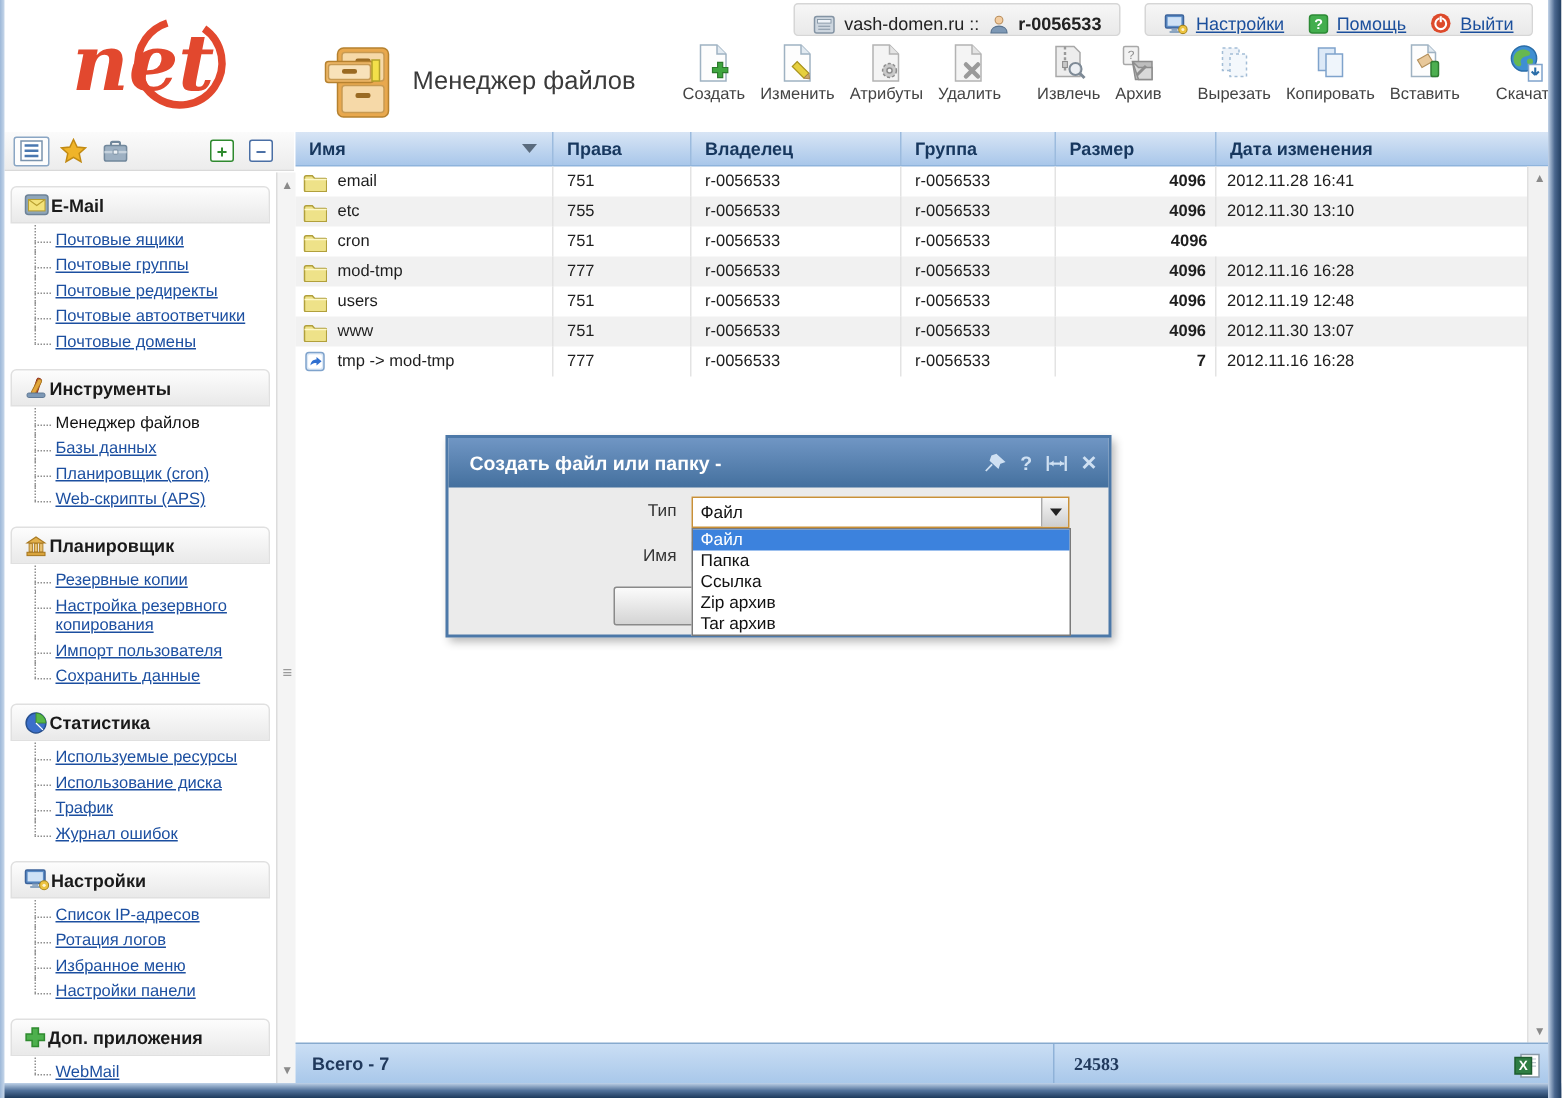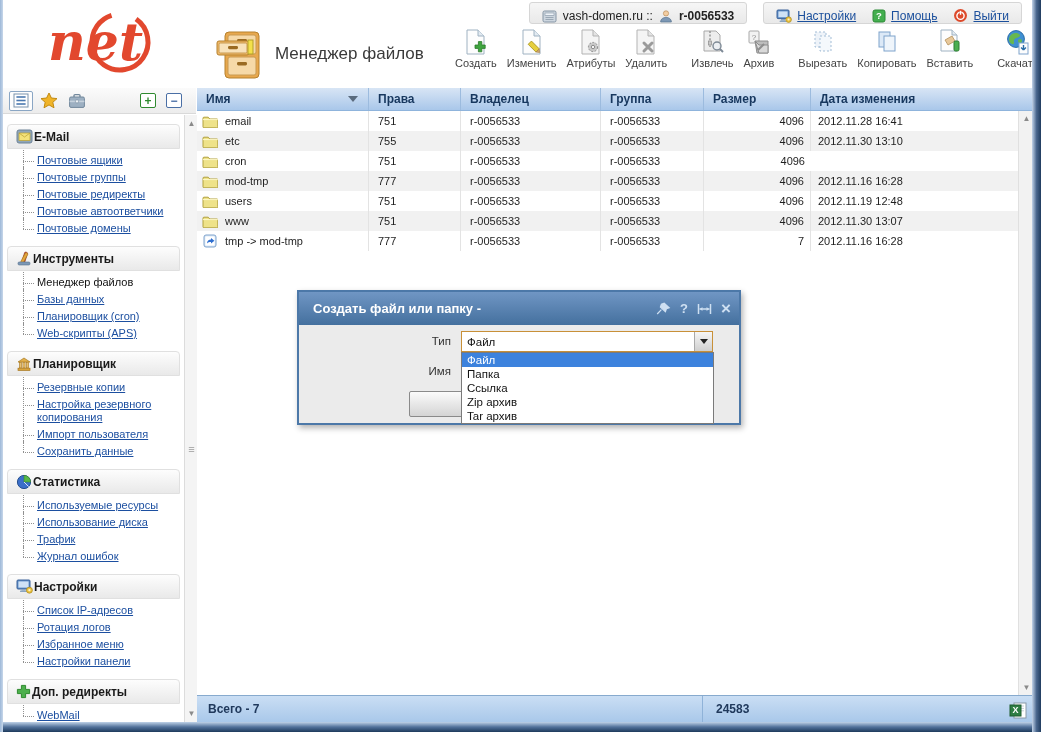--- a/index.html
+++ b/index.html
@@ -64,32 +64,32 @@
   .thead .hc:last-child { border-right:none; }
   .c-name{width:172px;} .c-perm{width:92px;} .c-owner{width:140px;} .c-group{width:103px;} .c-size{width:107px;} .c-date{flex:1;}
   .sort { margin-left:auto; margin-right:10px; width:0; height:0; border-left:5px solid transparent; border-right:5px solid transparent; border-top:6px solid #5a6b7e; }
   .tbody { position:absolute; left:194px; top:23px; width:821px; }
   .trow { display:flex; height:20px; font-size:11px; color:#1e1e1e; align-items:center; cursor:pointer; }
   .trow:nth-child(even) { background:#f1f1f1; }
   .trow > div { height:20px; display:flex; align-items:center; border-right:1px solid #e3e3e3; }
   .trow > div:last-child { border-right:none; }
   .trow .c-name { padding-left:5px; gap:7px; }
   .trow .c-perm, .trow .c-owner, .trow .c-group { padding-left:9px; }
-  .trow .c-size { justify-content:flex-end; padding-right:6px; }
+  .trow .c-size { justify-content:flex-end; padding-right:6px;font-weight:bold; }
   .trow .c-date { padding-left:7px; }
 
   
   .content-scroll { position:absolute; left:1015px; top:23px; width:15px; height:584px; background:#f2f2f2; border-left:1px solid #e0e0e0; }
   .content-scroll .up { top:3px; } .content-scroll .down { bottom:3px; }
   .content-scroll .sarrow { width:15px; }
 
   
   .statusbar { position:absolute; left:194px; top:607px; width:836px; height:27px; background:linear-gradient(#cadef4,#a9c8ea); border-top:1px solid #87aace; display:flex; font-size:12px; font-weight:bold; color:#20395c; }
   .statusbar .cell1 { width:506px; border-right:1px solid #8fb2d8; display:flex; align-items:center; padding-left:11px; }
-  .statusbar .cell2 { flex:1; display:flex; align-items:center; padding-left:13px; }
+  .statusbar .cell2 { flex:1; display:flex; align-items:center; padding-left:13px;font-family:Liberation Serif, serif; }
   .excel { position:absolute; right:5px; top:4px; cursor:pointer; }
 
   
   .dialog { position:absolute; left:294px; top:202px; width:444px; height:135px; border:2px solid #4c78a8; background:#ebebeb; box-shadow:2px 3px 6px rgba(0,0,0,.3); z-index:50; }
   .dlg-head { height:33px; background:linear-gradient(#7096c4,#44709e); display:flex; align-items:center; padding:0 8px 0 14px; }
   .dlg-title { color:#fff; font-size:13px; font-weight:bold; flex:1; }
   .dlg-ico { color:#cfe0f2; margin-left:9px; cursor:pointer; display:flex; align-items:center; font-size:13px; font-weight:bold; line-height:1; }
   .dlg-ico.close { font-size:17px; }
   .dlg-label { position:absolute; width:110px; text-align:right; font-size:11.5px; color:#333; }
   .selectbox { position:absolute; left:162px; top:39px; width:252px; height:21px; background:#fff; border:1px solid #c89038; display:flex; align-items:center; cursor:pointer; }
@@ -394,21 +394,21 @@
         <li><a>Список IP-адресов</a></li>
         <li><a>Ротация логов</a></li>
         <li><a>Избранное меню</a></li>
         <li><a>Настройки панели</a></li>
       </ul>
 
       <div class="sec-head">
         <svg width="15" height="15" viewBox="0 0 15 15">
             <path d="M5.4 1.4h4.2v4h4v4.2h-4v4H5.4v-4h-4V5.4h4z" fill="#4db04d" stroke="#2f8a2f"></path>
           </svg>
-        <span>Доп. редиректы</span>
+        <span>Доп. приложения</span>
       </div>
       <ul class="sec-list">
         <li><a>WebMail</a></li>
       </ul>
     </div>
 
     <div class="side-scroll">
       <div class="sarrow up">▲</div>
       <div class="grip">≡</div>
       <div class="sarrow down">▼</div>

